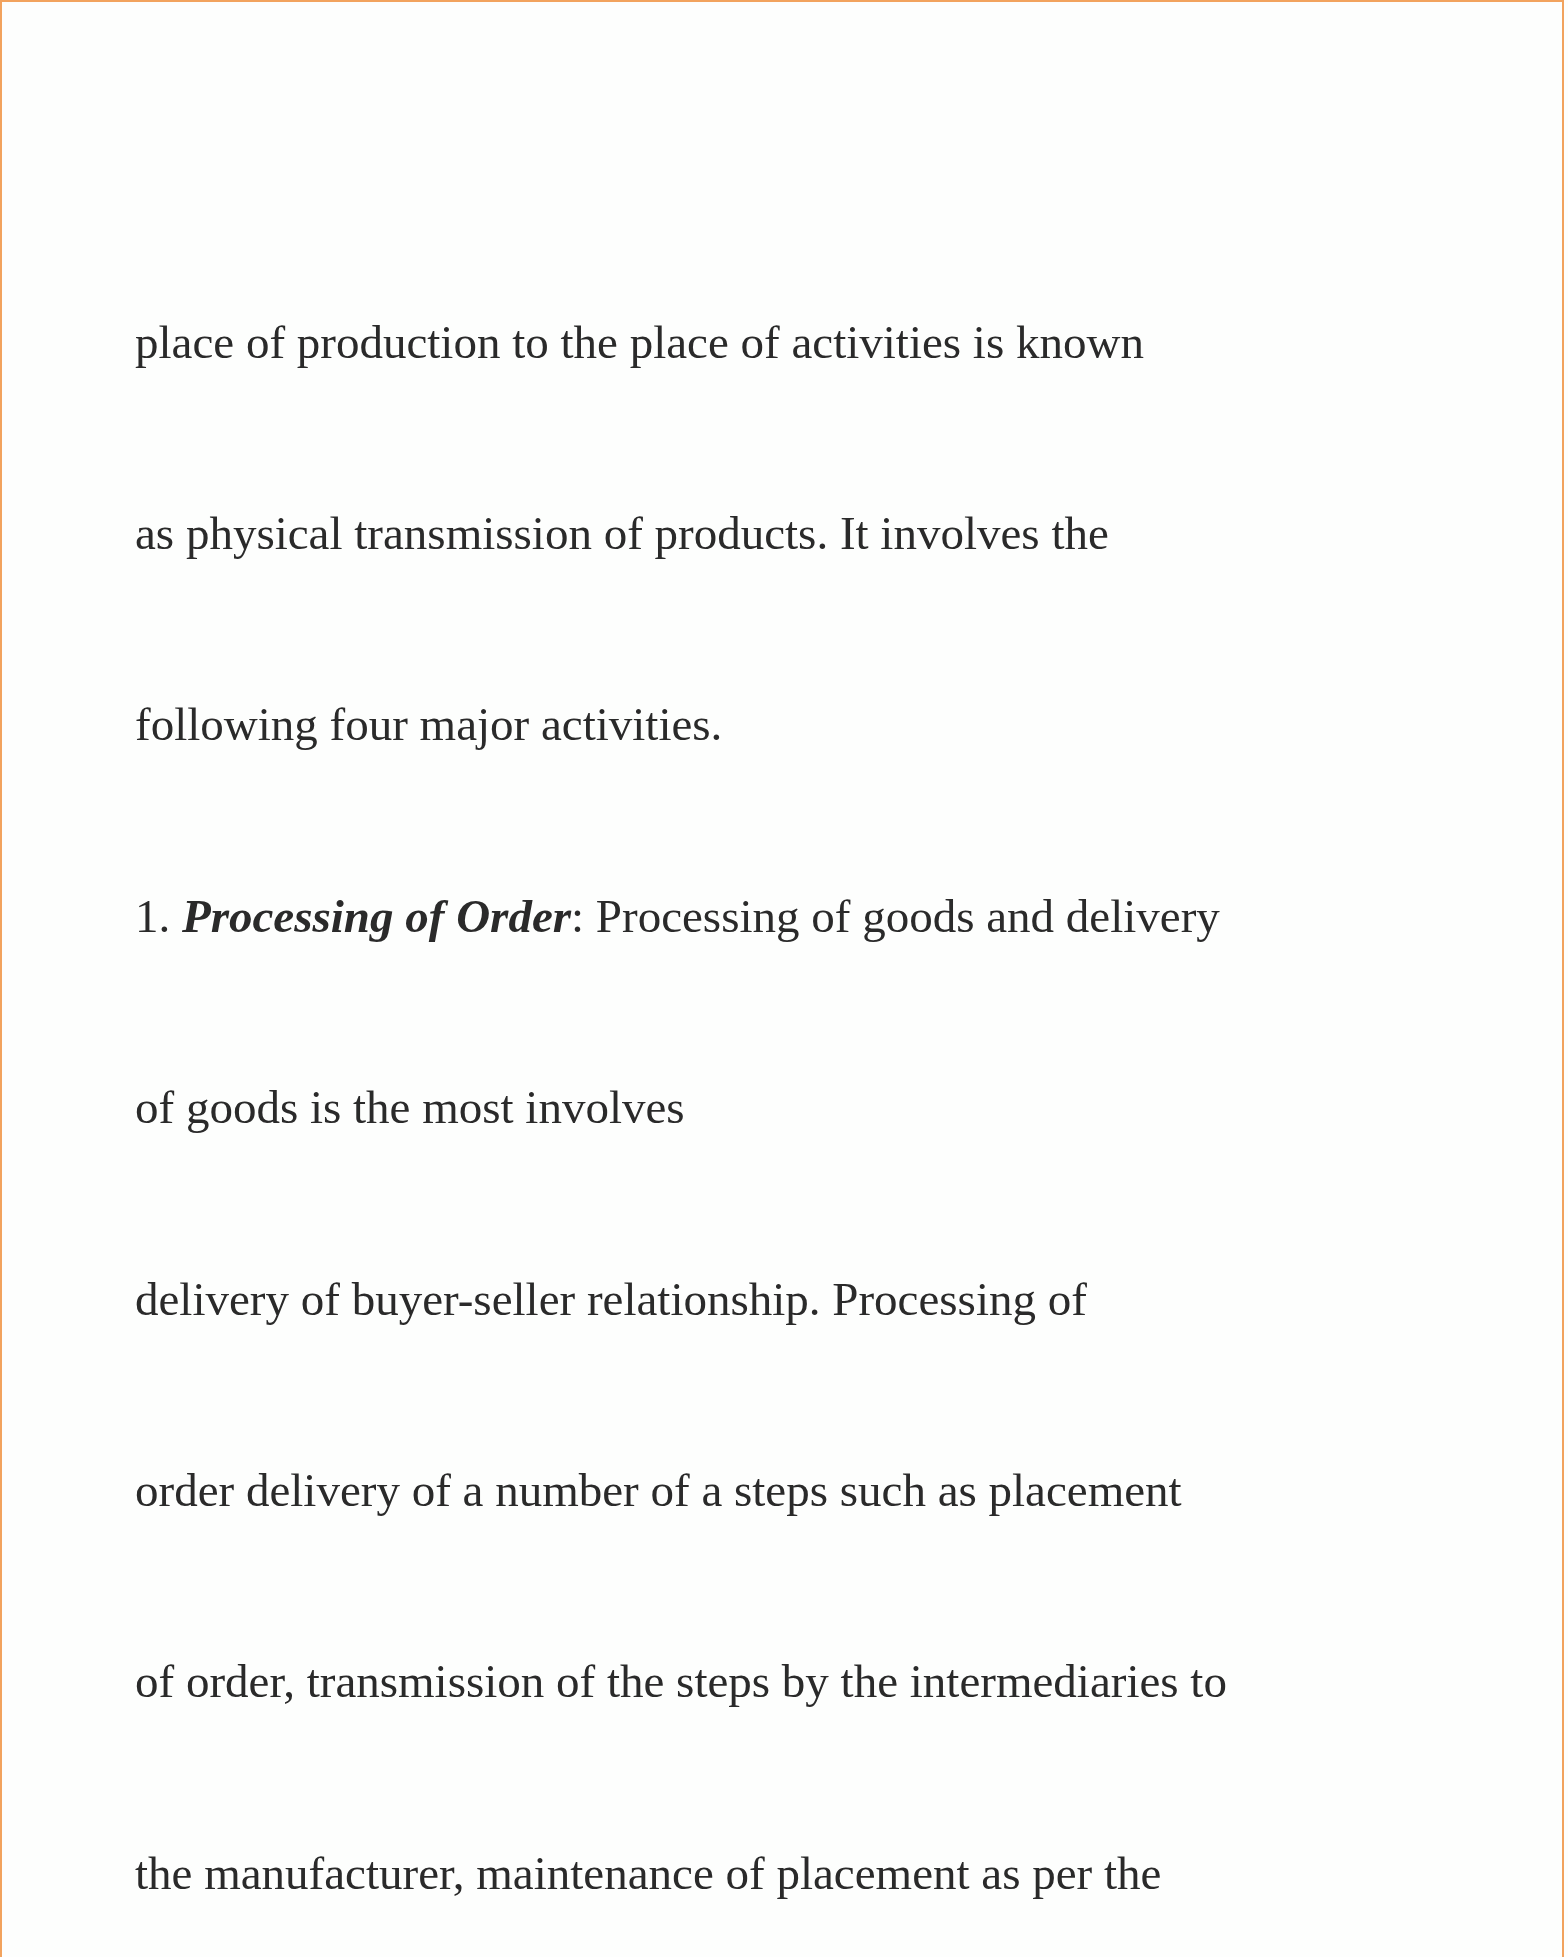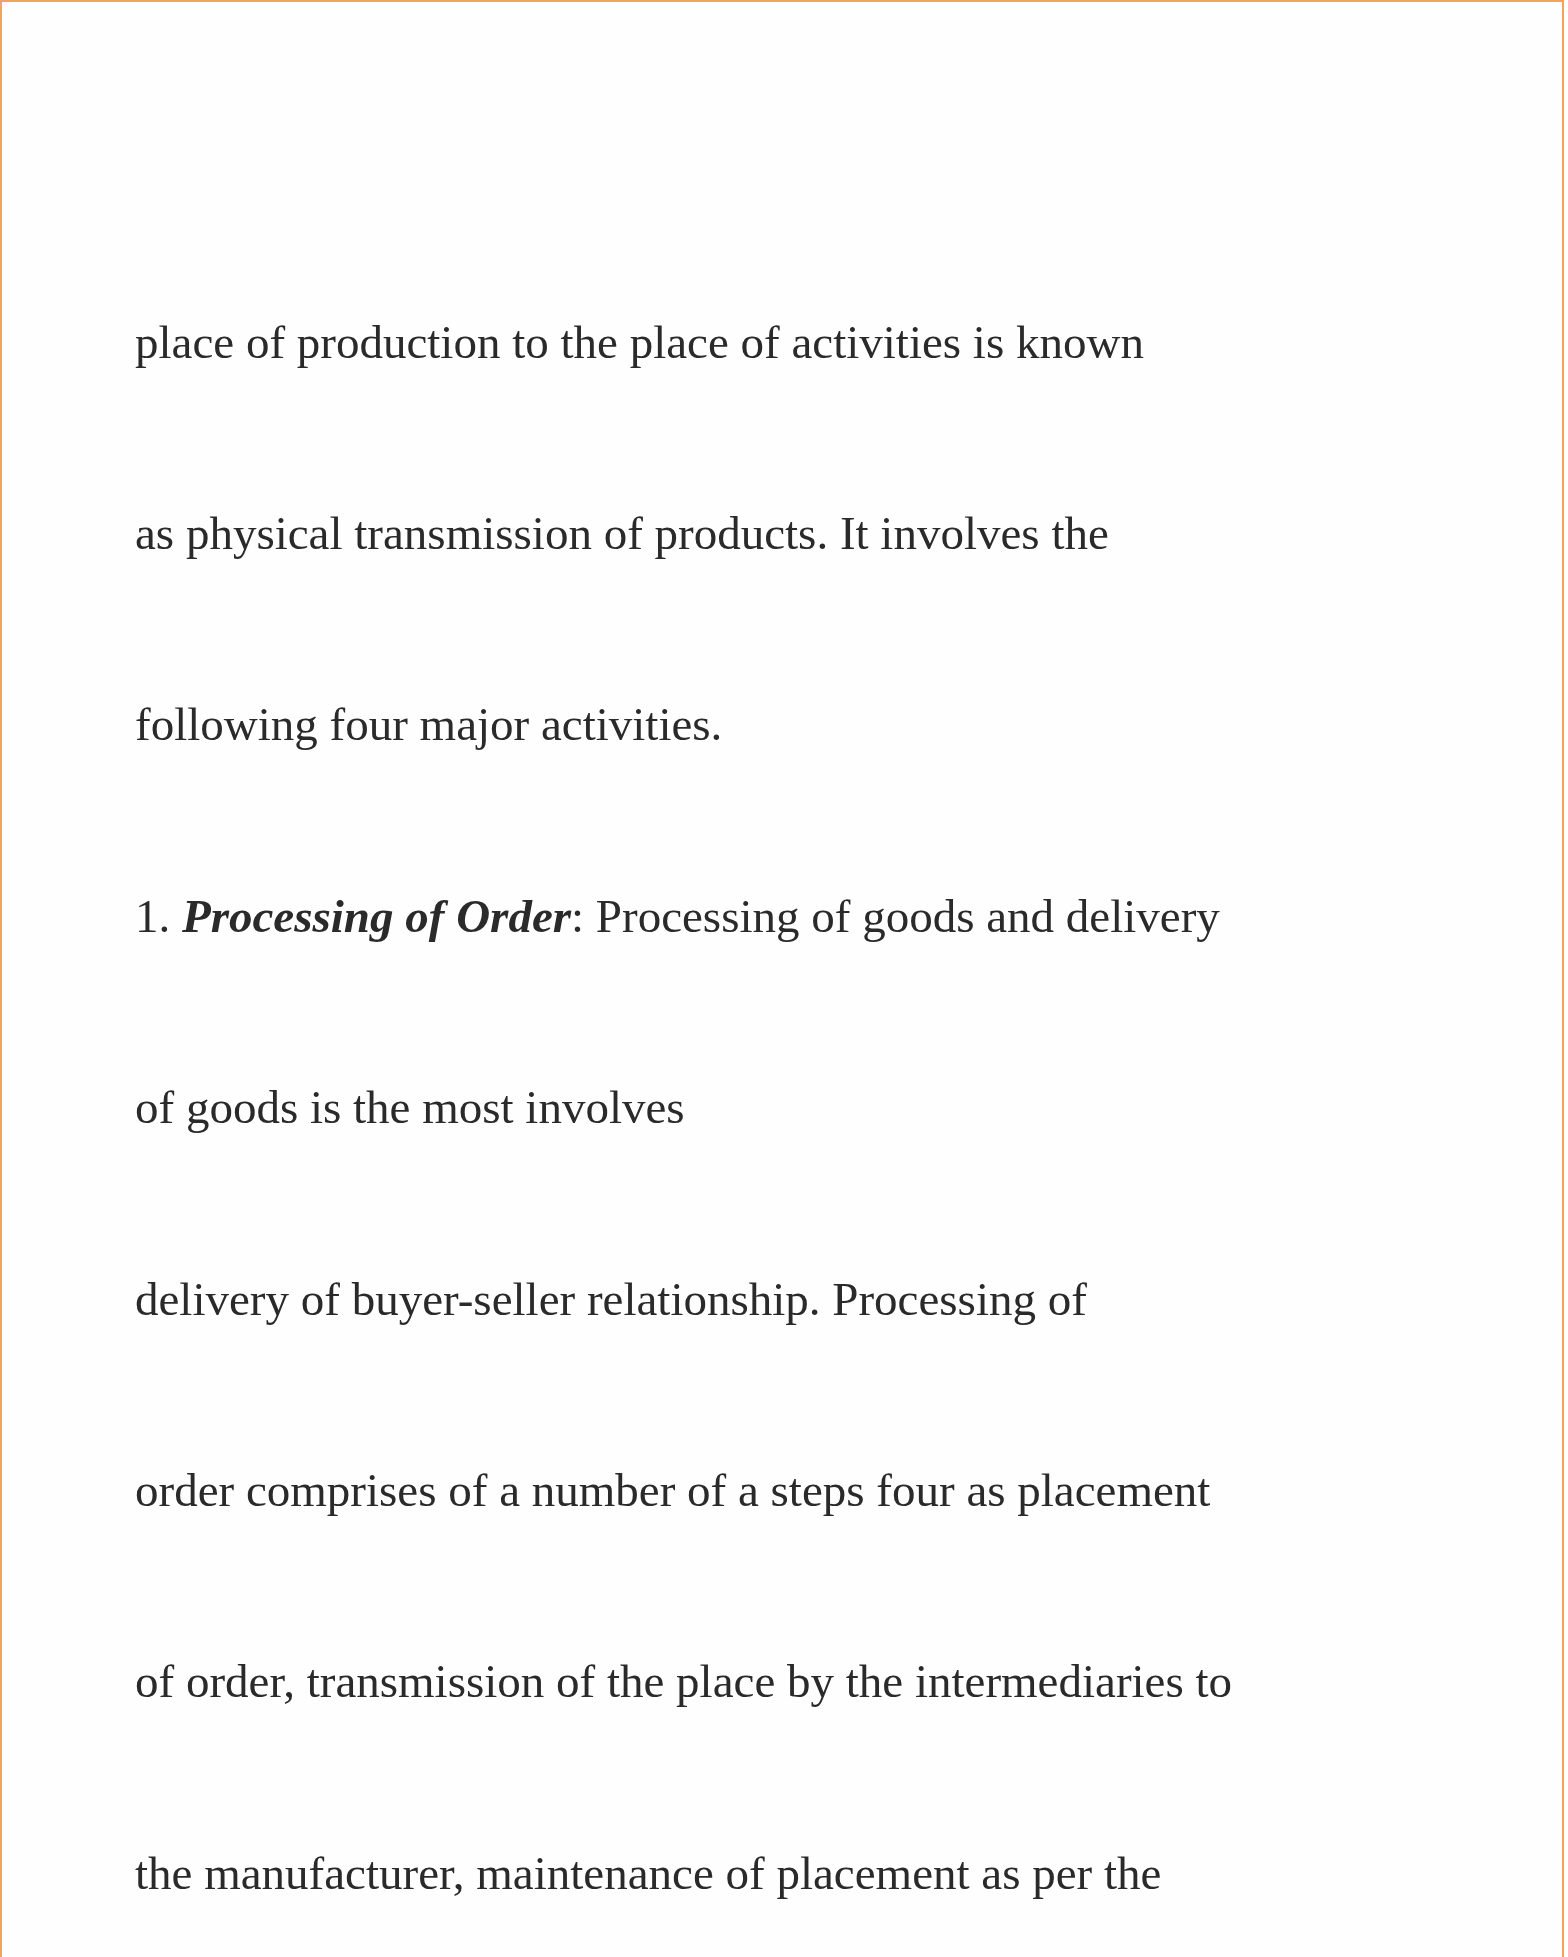--- a/index.html
+++ b/index.html
@@ -38,22 +38,22 @@
 
 <div class="page-frame"></div>
 
 <div class="text-block">
   <span class="line">place of production to the place of activities is known</span>
   <span class="line">as physical transmission of products. It involves the</span>
   <span class="line">following four major activities.</span>
   <span class="line"><span>1. </span><span class="emph">Processing of Order</span><span>: Processing of goods and delivery</span></span>
   <span class="line">of goods is the most involves</span>
   <span class="line">delivery of buyer-seller relationship. Processing of</span>
-  <span class="line">order comprises of a number of a steps four as placement</span>
-  <span class="line">of order, transmission of the place by the intermediaries to</span>
+  <span class="line">order delivery of a number of a steps such as placement</span>
+  <span class="line">of order, transmission of the steps by the intermediaries to</span>
   <span class="line">the manufacturer, maintenance of placement as per the</span>
   
   
   
   
   
   
   
   
   

